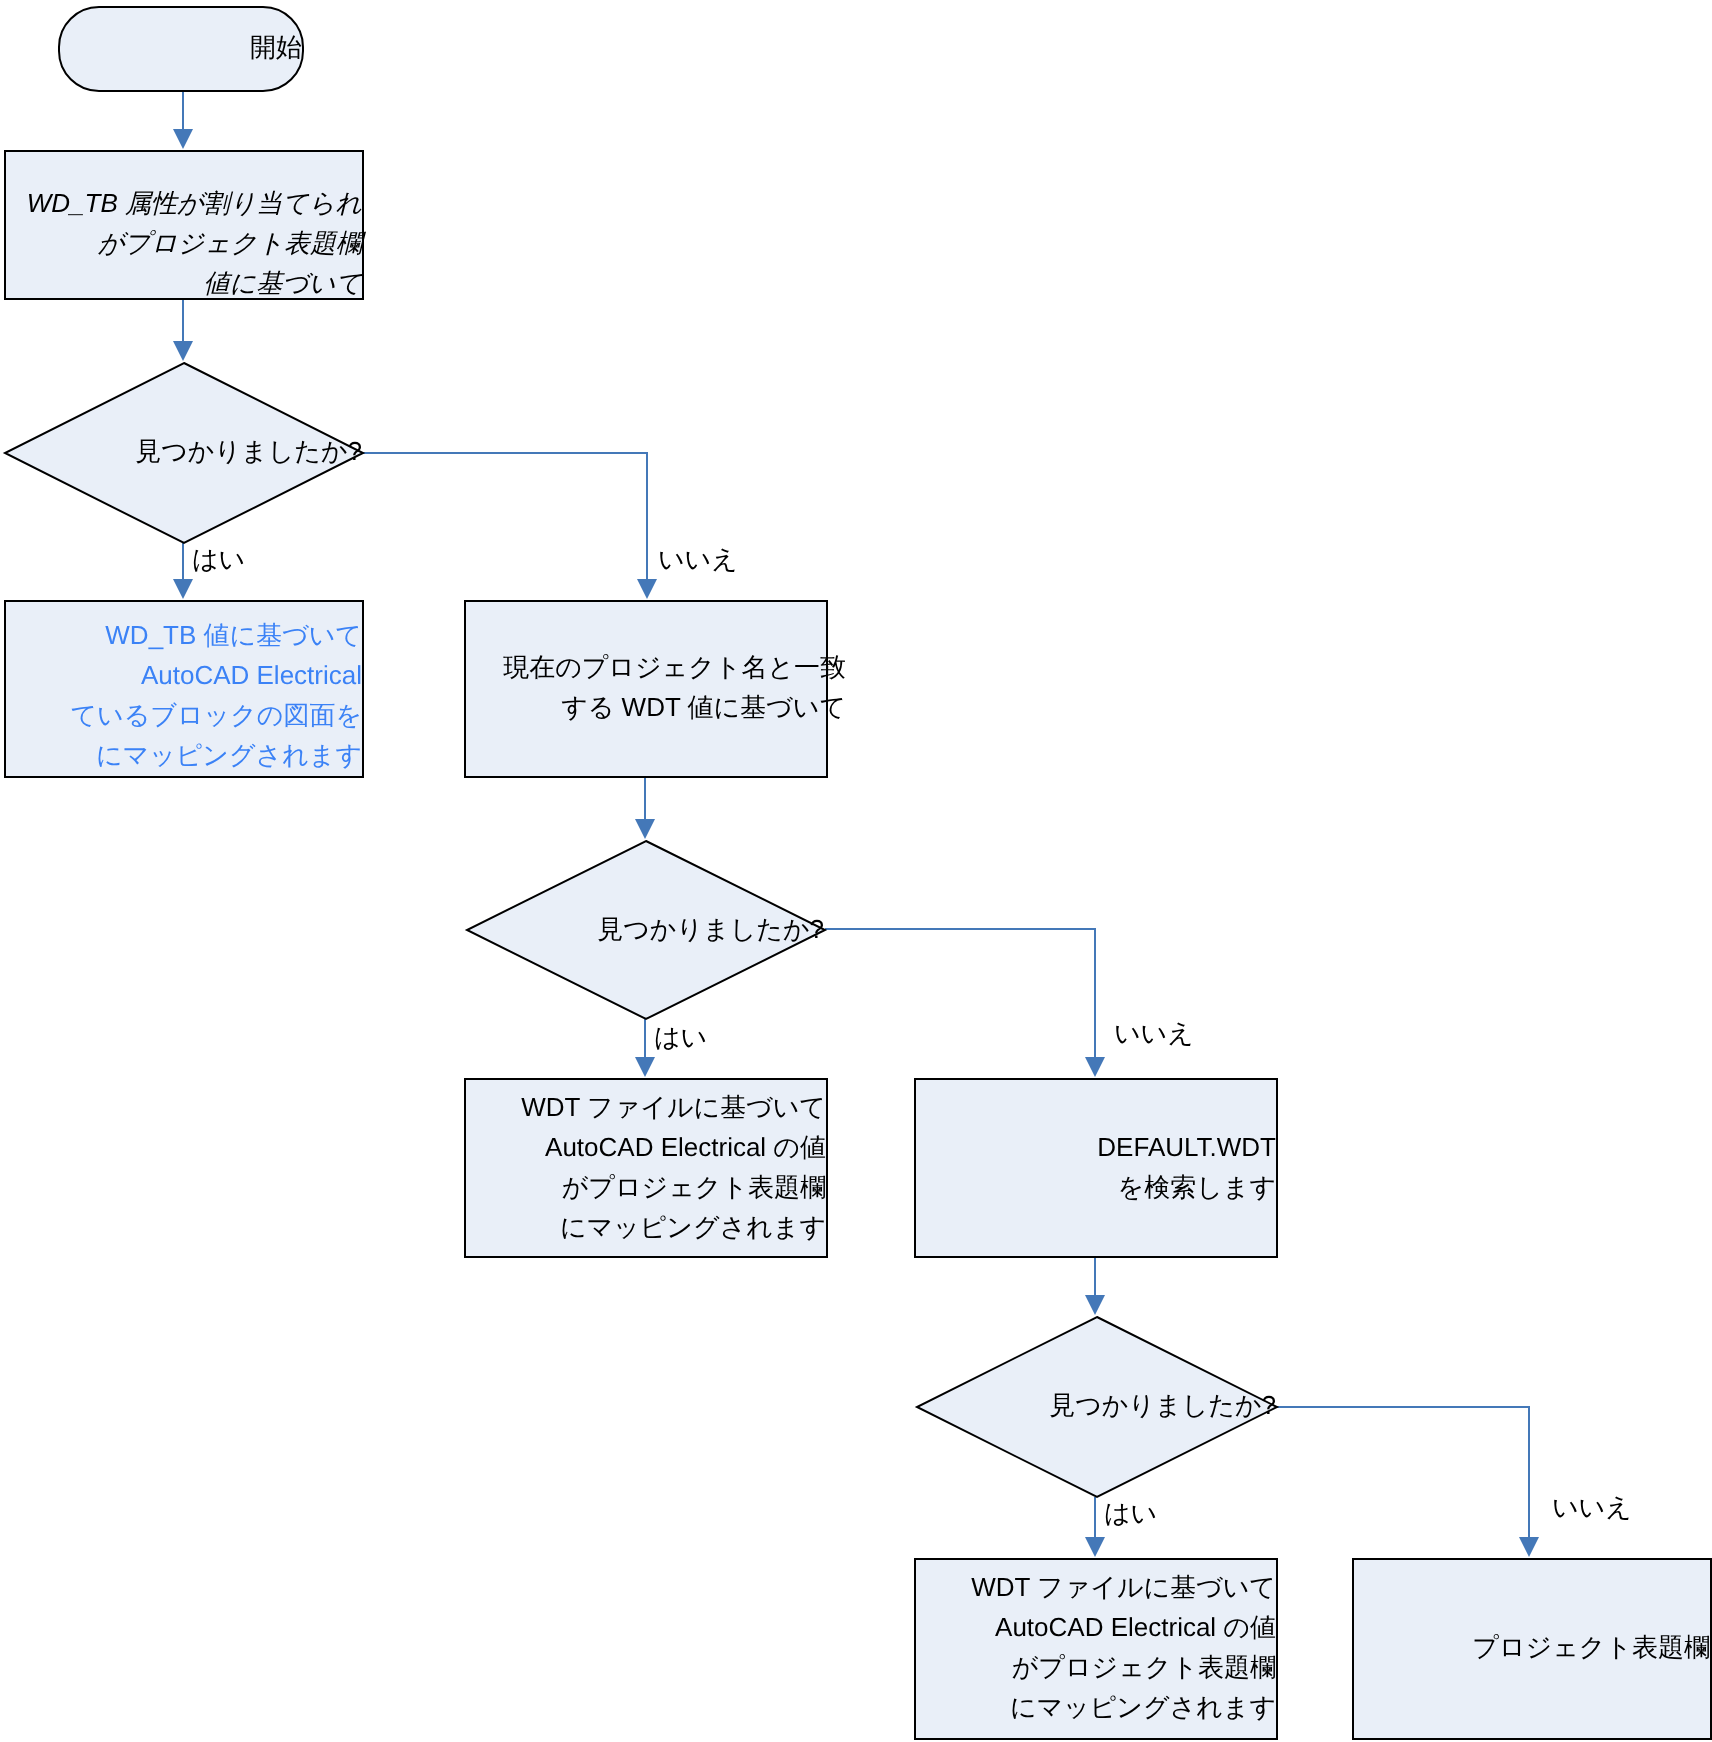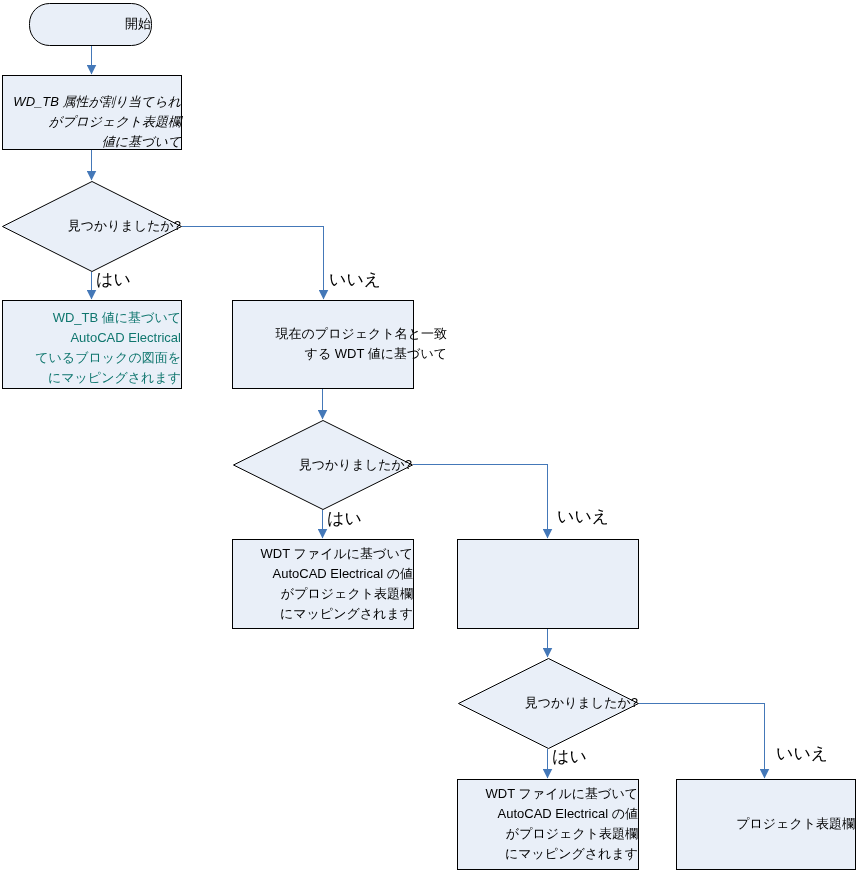--- a/index.html
+++ b/index.html
@@ -16,21 +16,21 @@
   .node-label {
     position: absolute;
     display: flex; flex-direction: column;
     justify-content: center; align-items: flex-end;
     font-size: 13px; line-height: 20px;
     color: #000000; text-align: center;
     white-space: nowrap;
   }
   .edge-label {
     position: absolute;
-    font-size: 17px; line-height: 15px;
+    font-size: 13px; line-height: 15px;
     color: #000000; white-space: nowrap;
   }
 </style>
 </head>
 <body>
 
 <div id="canvas">
   <svg id="edges-svg" xmlns="http://www.w3.org/2000/svg" viewBox="0 0 856 871">
       <defs>
         <marker id="arrow" viewBox="0 0 10 10" refX="9" refY="5" markerWidth="10" markerHeight="10" markerUnits="userSpaceOnUse" orient="auto">
@@ -72,38 +72,42 @@
         <div>開始</div>
       </div>
       <div class="node-label" style="left: 2px; top: 75px; width: 179px; height: 94px; color: rgb(0, 0, 0); font-style: italic;">
         <div>WD_TB 属性が割り当てられ</div>
         <div>がプロジェクト表題欄</div>
         <div>値に基づいて</div>
       </div>
       <div class="node-label" style="left: 2px; top: 181px; width: 179px; height: 90px; color: rgb(0, 0, 0);">
         <div>見つかりましたか?</div>
       </div>
-      <div class="node-label" style="left: 2px; top: 300px; width: 179px; height: 96px; color: #0f766e;">
+      <div class="node-label" style="left: 2px; top: 300px; width: 179px; height: 96px; color: #3b82f6;">
         <div>WD_TB 値に基づいて</div>
         <div>AutoCAD Electrical</div>
         <div>ているブロックの図面を</div>
         <div>にマッピングされます</div>
       </div>
-      <div class="node-label" style="left: 248px; top: 300px; width: 199px; height: 88px; color: rgb(0, 0, 0);">
+      <div class="node-label" style="left: 224px; top: 300px; width: 199px; height: 88px; color: rgb(0, 0, 0);">
         <div>現在のプロジェクト名と一致</div>
         <div>する WDT 値に基づいて</div>
       </div>
       <div class="node-label" style="left: 233px; top: 420px; width: 179px; height: 89px; color: rgb(0, 0, 0);">
         <div>見つかりましたか?</div>
       </div>
       <div class="node-label" style="left: 232px; top: 539px; width: 181px; height: 89px; color: rgb(0, 0, 0);">
         <div>WDT ファイルに基づいて</div>
         <div>AutoCAD Electrical の値</div>
         <div>がプロジェクト表題欄</div>
         <div>にマッピングされます</div>
+      </div>
+      <div class="node-label" style="left: 457px; top: 539px; width: 181px; height: 89px; color: rgb(0, 0, 0);">
+        <div>DEFAULT.WDT</div>
+        <div>を検索します</div>
       </div>
       <div class="node-label" style="left: 458px; top: 658px; width: 180px; height: 90px; color: rgb(0, 0, 0);">
         <div>見つかりましたか?</div>
       </div>
       <div class="node-label" style="left: 457px; top: 779px; width: 181px; height: 90px; color: rgb(0, 0, 0);">
         <div>WDT ファイルに基づいて</div>
         <div>AutoCAD Electrical の値</div>
         <div>がプロジェクト表題欄</div>
         <div>にマッピングされます</div>
       </div>

